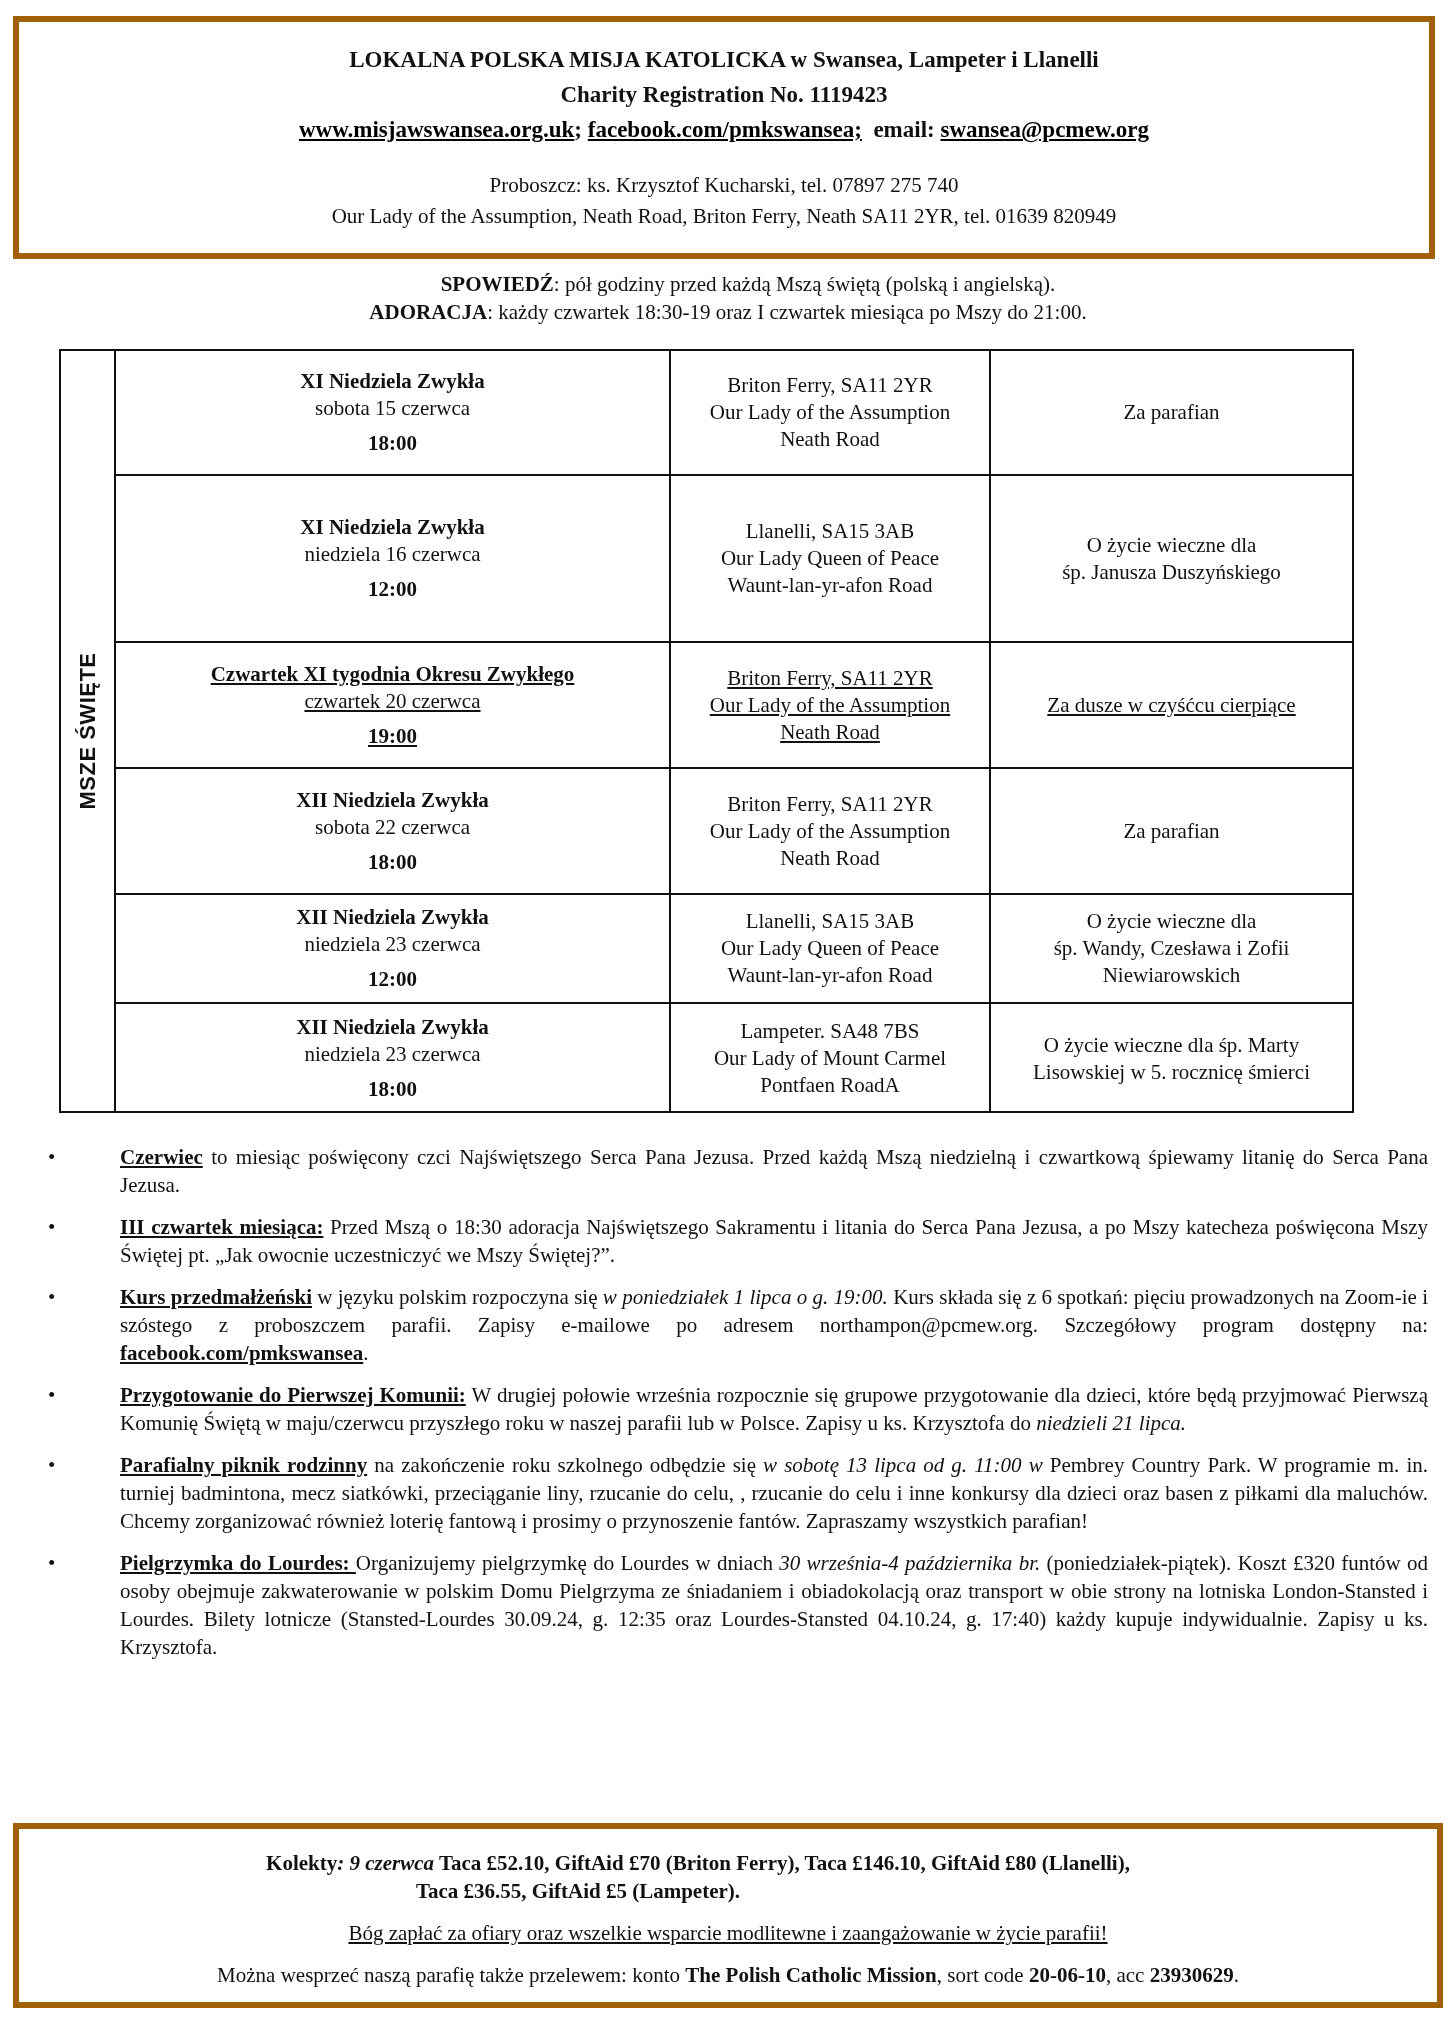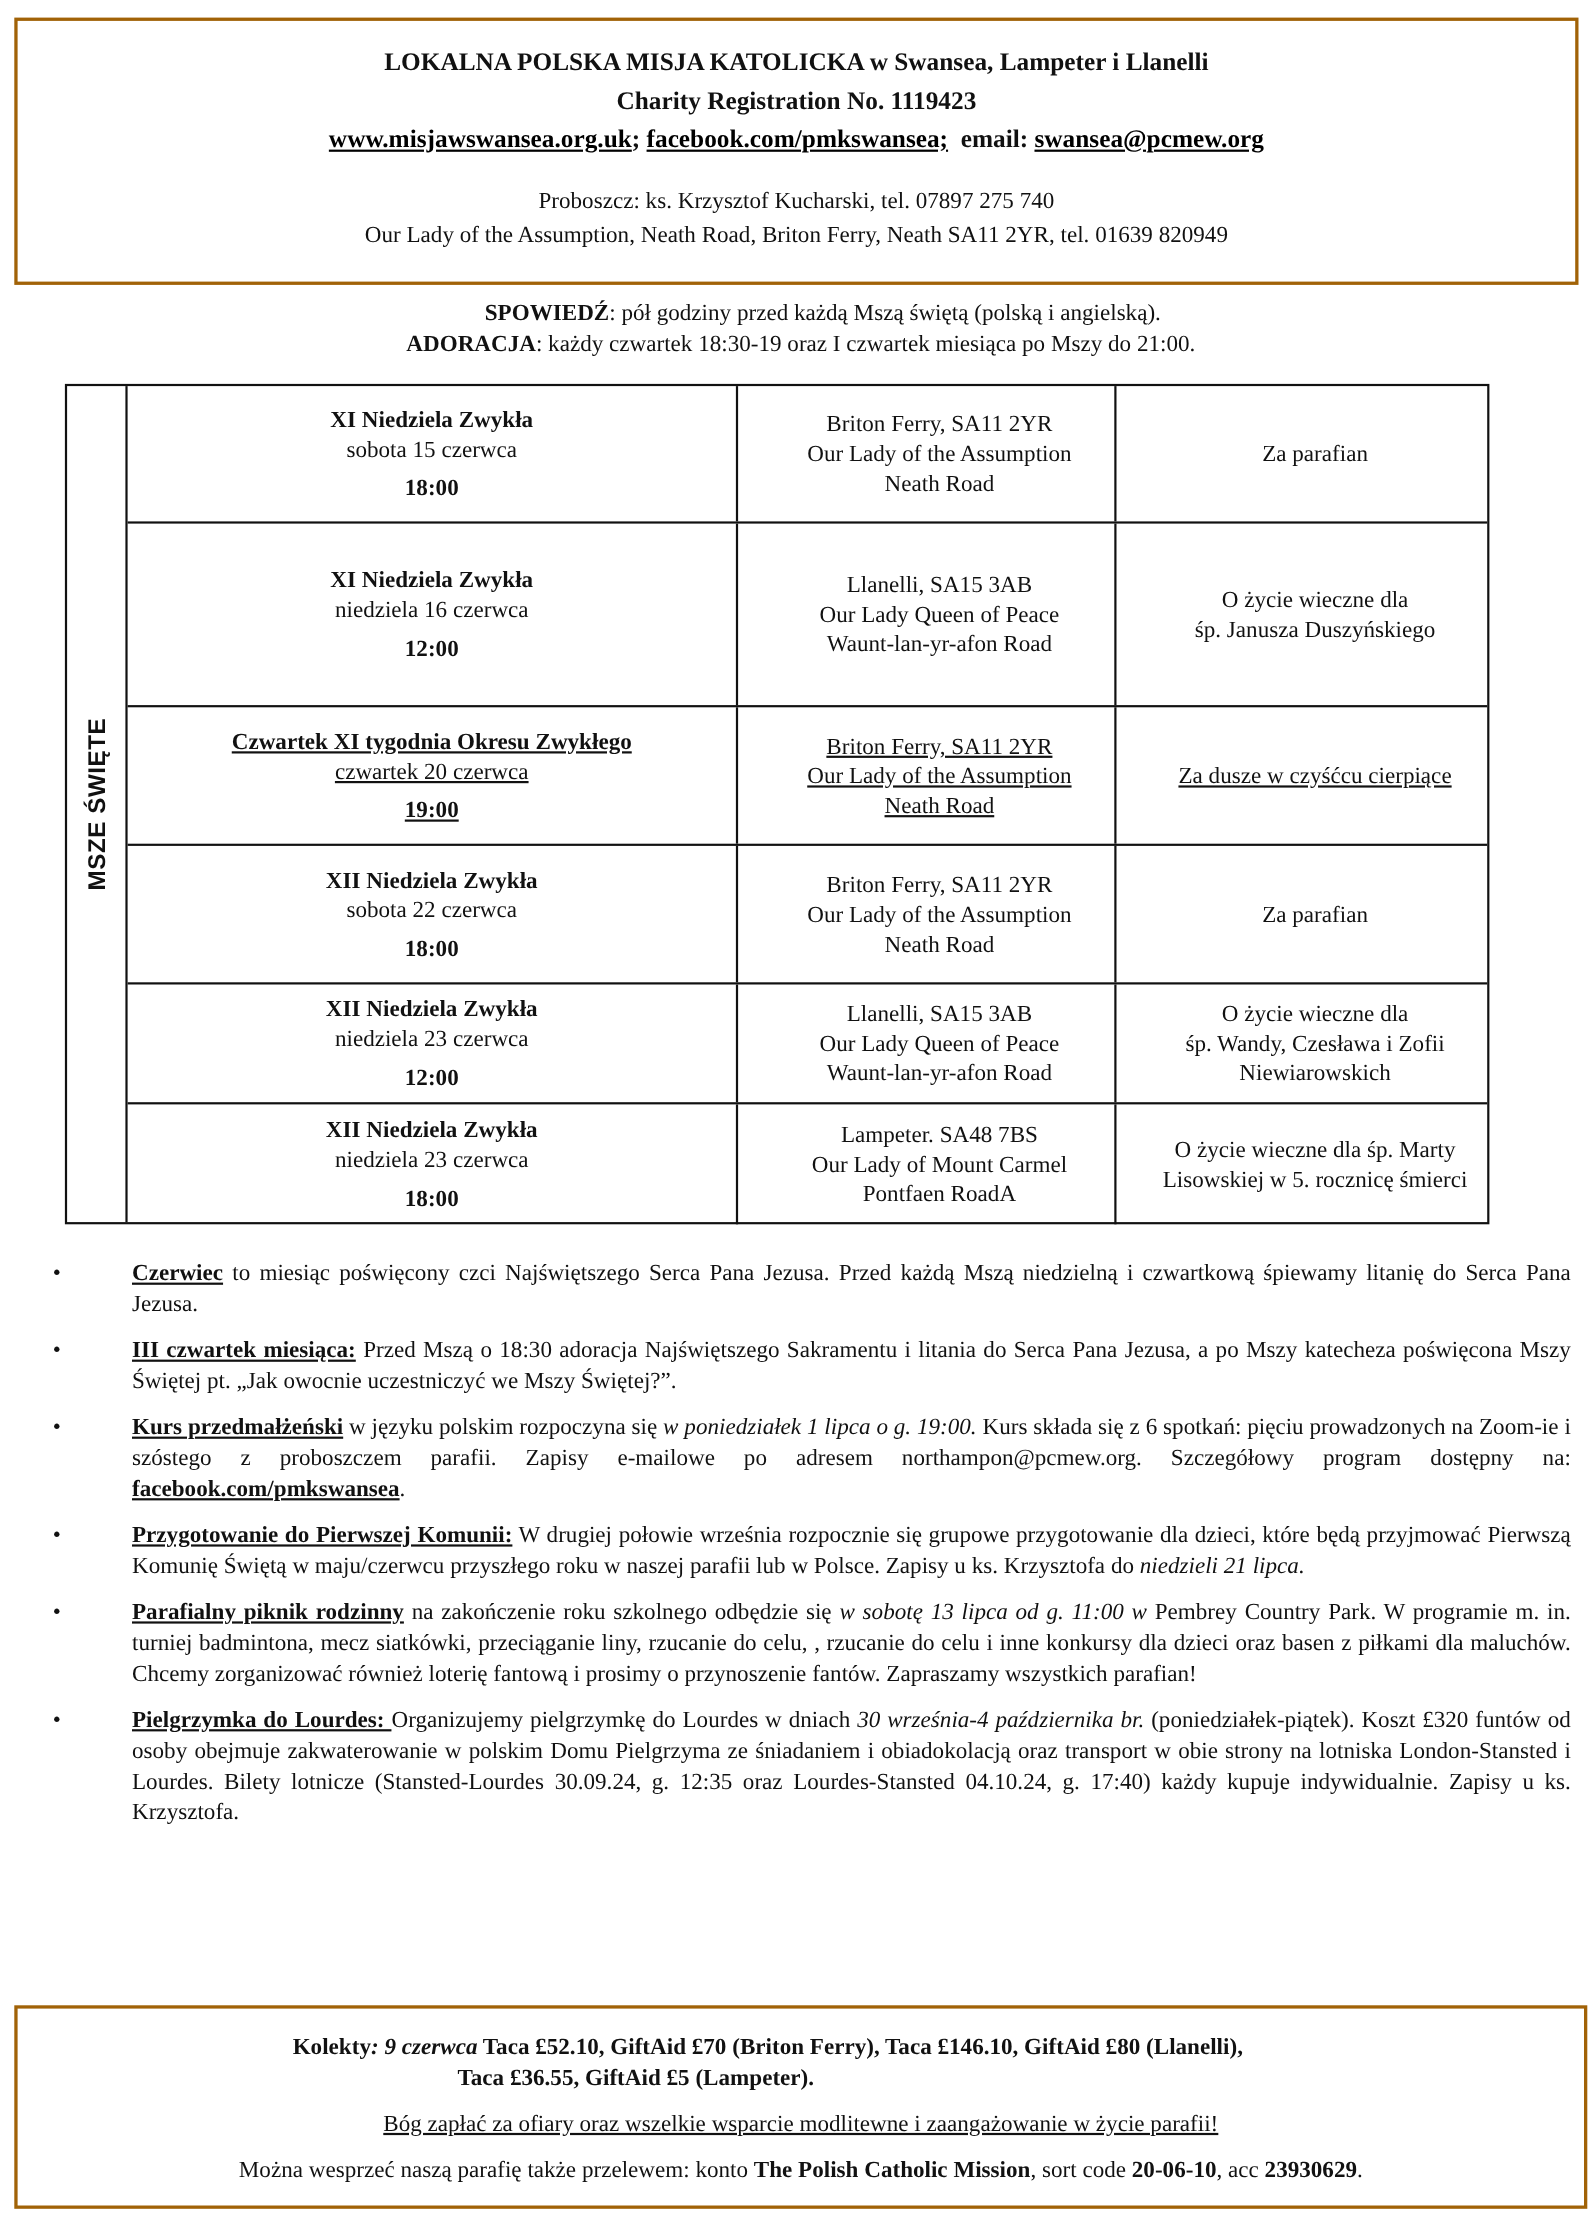--- a/index.html
+++ b/index.html
@@ -1,40 +1,40 @@
 <!DOCTYPE html>
 <html><head>
 <meta charset="utf-8">
 <style>
   html, body { margin: 0; padding: 0; background: #ffffff; }
   body {
     width: 1450px; height: 2032px; position: relative; overflow: hidden;
     font-family: "Liberation Serif", "DejaVu Serif", serif; color: #111;
   }
   .abs { position: absolute; }
-  .box { border: 3px solid #a16207; box-sizing: border-box; }
+  .box { border: 6px solid #a16207; box-sizing: border-box; }
   #header { left: 13px; top: 16px; width: 1422px; height: 243px; text-align: center; }
   #header .l1 { font-weight: bold; font-size: 23px; margin-top: 21px; line-height: 34px; }
   #header .l2 { font-weight: bold; font-size: 23px; line-height: 35px; }
   #header .l3 { font-weight: bold; font-size: 23px; line-height: 35px; }
   #header .l3 a { color: #000000; text-decoration: underline; }
   #header .gap { height: 23px; }
   #header .l4, #header .l5 { font-size: 21px; line-height: 31px; }
   #confession { left: 0; top: 270px; width: 1450px; text-align: center; font-size: 21px; line-height: 28px; padding-left: 23px; }
   #confession b { font-weight: bold; }
 
   #mass-table { left: 59px; top: 349px; width: 1295px; height: 764px; border: 2px solid #111; box-sizing: border-box; }
   #side-label { position: absolute; left: 0; top: 0; width: 55px; height: 100%; border-right: 2px solid #111; box-sizing: border-box; }
   #side-label span {
     position: absolute; left: 50%; top: 50%;
     transform: translate(-50%, -50%) rotate(-90deg);
     font-family: "Liberation Sans", "DejaVu Sans", sans-serif; font-weight: bold; font-size: 22px;
     white-space: nowrap; letter-spacing: 0.5px;
   }
-  .row { position: absolute; left: 55px; right: 0; border-top: 2px solid #111; box-sizing: border-box; display: flex; gap: 24px; }
+  .row { position: absolute; left: 55px; right: 0; border-top: 2px solid #111; box-sizing: border-box; display: flex; }
   .row.first { border-top: none; }
   .cell { box-sizing: border-box; display: flex; flex-direction: column; justify-content: center; align-items: center; text-align: center; font-size: 21px; line-height: 27px; }
   .c1 { width: 555px; border-right: 2px solid #111; }
   .c2 { width: 320px; border-right: 2px solid #111; }
   .c3 { flex: 1; }
   .c1 .title { font-weight: bold; }
   .c1 .time { font-weight: bold; margin-top: 8px; }
 
   #notices { left: 48px; top: 1143px; width: 1380px; }
   .notice { position: relative; padding-left: 72px; font-size: 21px; line-height: 28px; text-align: justify; margin-bottom: 14px; }

